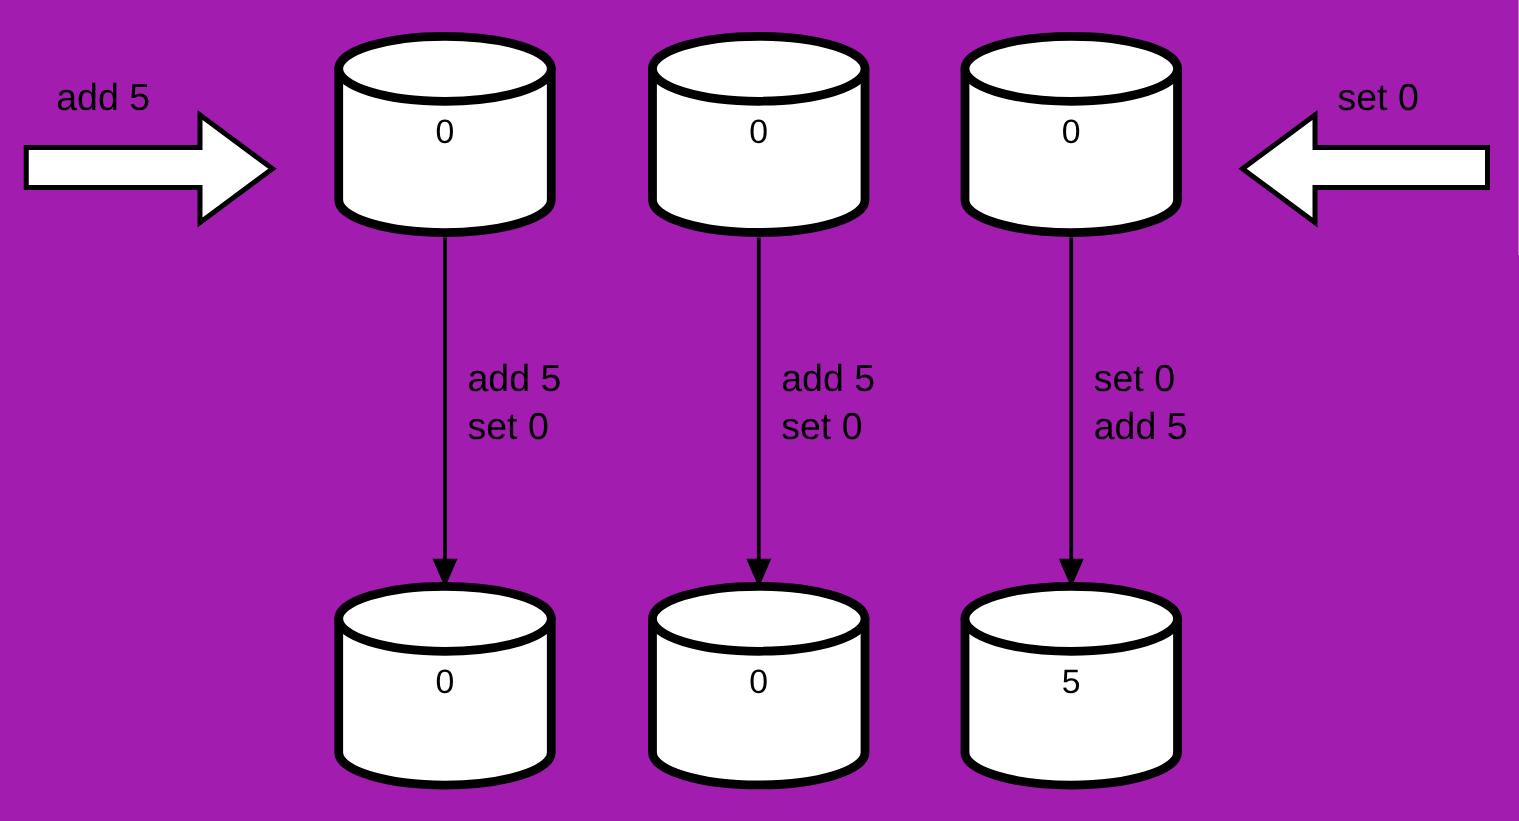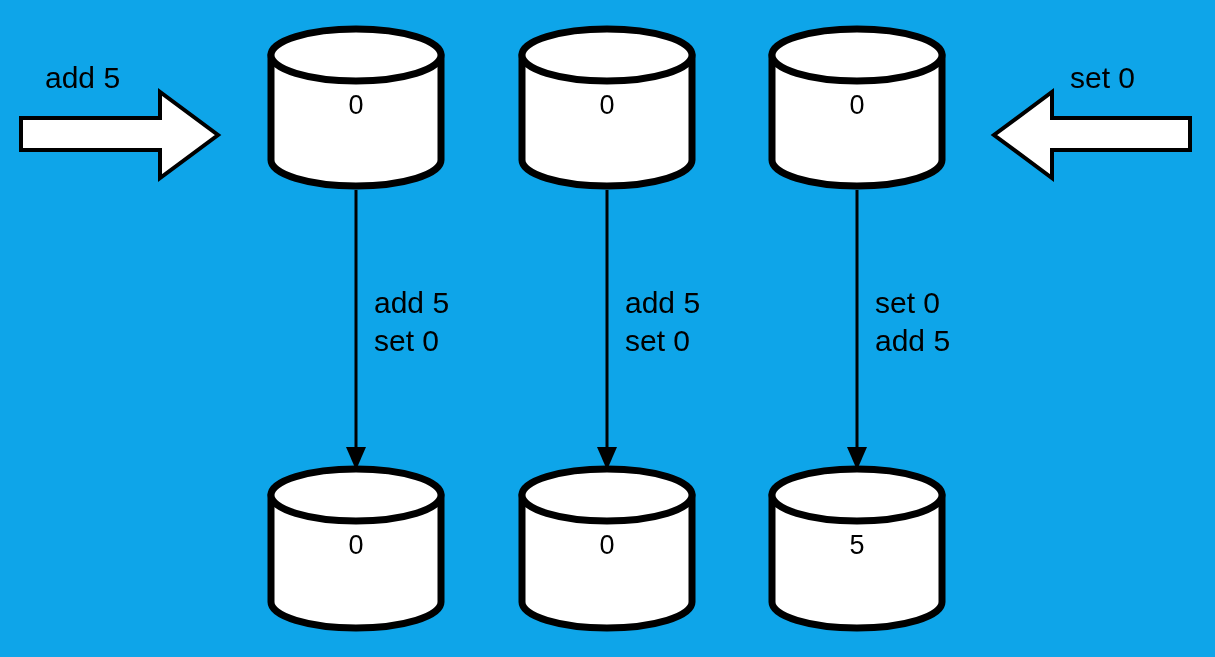--- a/index.html
+++ b/index.html
@@ -7,21 +7,21 @@
     padding: 0;
     background: #ffffff;
   }
   body {
     font-family: "Liberation Sans", sans-serif;
   }
   #canvas {
     position: relative;
     width: 1215px;
     height: 657px;
-    background: #0ea5e9;
+    background: #a21caf;
     overflow: hidden;
   }
   #canvas svg {
     position: absolute;
     top: 0;
     left: 0;
     width: 1215px;
     height: 657px;
   }
   .cyl-body {

